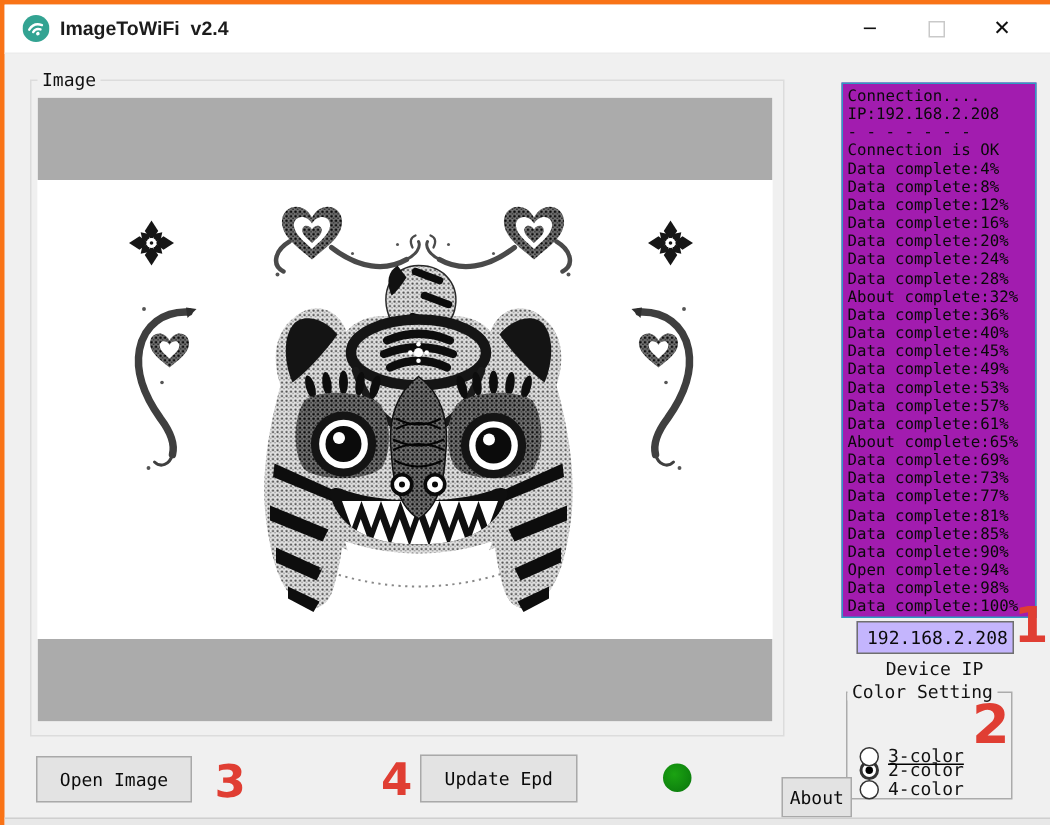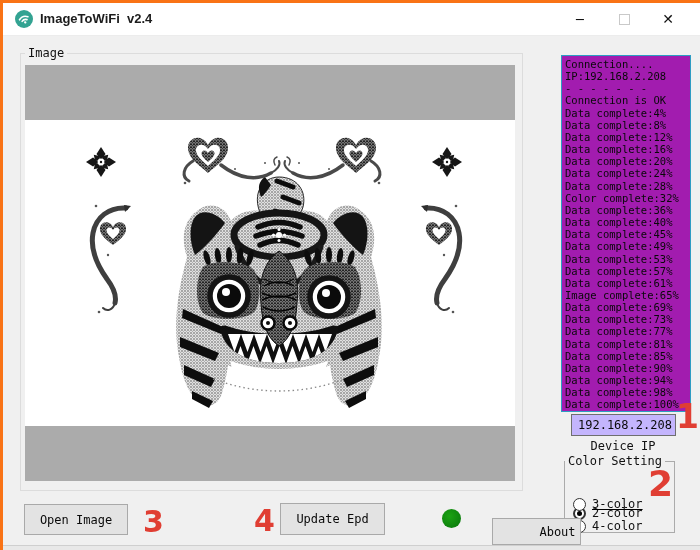--- a/index.html
+++ b/index.html
@@ -42,21 +42,21 @@
   .radio-circle{width:11px;height:11px;border:1px solid #333;border-radius:50%;background:#fff;margin-right:6px;
                 display:inline-flex;align-items:center;justify-content:center;flex:0 0 auto;}
   .radio-circle.sel{border-width:2px;width:9px;height:9px;}
   .radio-dot{width:5px;height:5px;border-radius:50%;background:#000;}
   .radio-label{font-size:12px;color:#111;}
   
   .pushbtn{position:absolute;background:#e3e3e3;border:1px solid #a9a9a9;display:flex;align-items:center;
            justify-content:center;font-size:12px;color:#0a0a0a;cursor:default;font-family:inherit;}
   #btn-open{left:21px;top:501px;width:102px;height:29px;}
   #btn-update{left:277px;top:500px;width:103px;height:30px;}
-  #btn-about{left:489px;top:515px;width:45px;height:25px;padding-left:42px;}
+  #btn-about{left:518px;top:515px;width:45px;height:25px;}
   
   #status-dot{position:absolute;left:439px;top:506px;width:19px;height:19px;border-radius:50%;
               background:radial-gradient(circle at 40% 38%,#1ba312,var(--green,#0e820e) 70%);}
   
   .annot{position:absolute;color:var(--red,#e03e33);font-family:"DejaVu Sans",sans-serif;font-weight:700;line-height:1;}
   #annot-1{left:673px;top:397px;font-size:33px;}
   #annot-2{left:645px;top:463px;font-size:36px;}
   #annot-3{left:140px;top:504px;font-size:30px;}
   #annot-4{left:251px;top:503px;font-size:30px;}
   
@@ -266,36 +266,36 @@
       <div class="log-line">IP:192.168.2.208</div>
       <div class="log-line">- - - - - - -</div>
       <div class="log-line">Connection is OK</div>
       <div class="log-line">Data complete:4%</div>
       <div class="log-line">Data complete:8%</div>
       <div class="log-line">Data complete:12%</div>
       <div class="log-line">Data complete:16%</div>
       <div class="log-line">Data complete:20%</div>
       <div class="log-line">Data complete:24%</div>
       <div class="log-line">Data complete:28%</div>
-      <div class="log-line">Color complete:32%</div>
+      <div class="log-line">About complete:32%</div>
       <div class="log-line">Data complete:36%</div>
       <div class="log-line">Data complete:40%</div>
       <div class="log-line">Data complete:45%</div>
       <div class="log-line">Data complete:49%</div>
       <div class="log-line">Data complete:53%</div>
       <div class="log-line">Data complete:57%</div>
       <div class="log-line">Data complete:61%</div>
-      <div class="log-line">Image complete:65%</div>
+      <div class="log-line">About complete:65%</div>
       <div class="log-line">Data complete:69%</div>
       <div class="log-line">Data complete:73%</div>
       <div class="log-line">Data complete:77%</div>
       <div class="log-line">Data complete:81%</div>
       <div class="log-line">Data complete:85%</div>
       <div class="log-line">Data complete:90%</div>
-      <div class="log-line">Data complete:94%</div>
+      <div class="log-line">Open complete:94%</div>
       <div class="log-line">Data complete:98%</div>
       <div class="log-line">Data complete:100%</div>
     </div>
 
   <input id="ip-input" type="text" value="192.168.2.208" style="">
   <div id="ip-label">Device IP</div>
 
   <div class="groupbox" id="colorbox"></div>
   <span class="grouplabel" id="colorbox-label">Color Setting</span>
   <div id="color-options">

